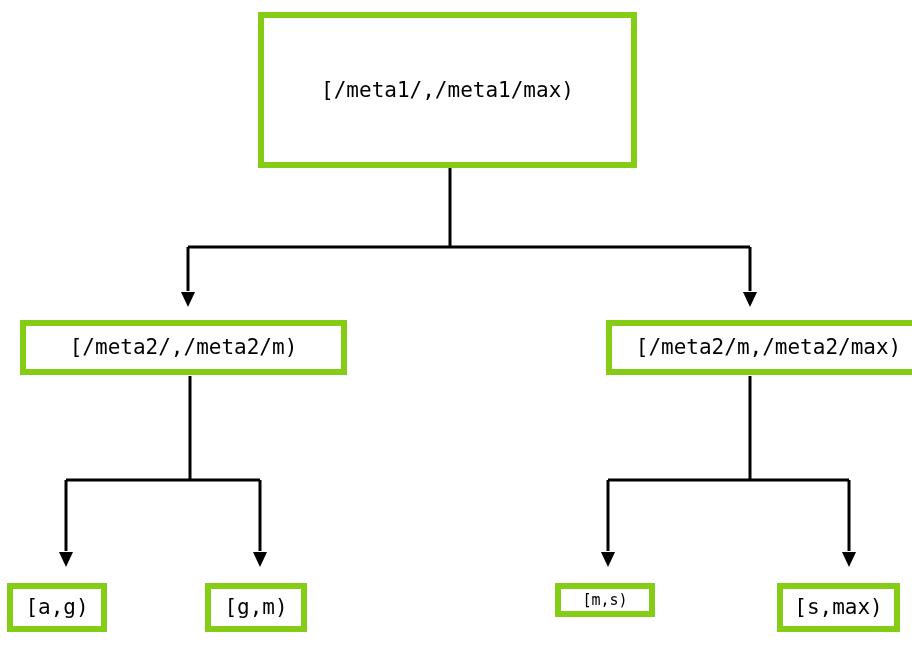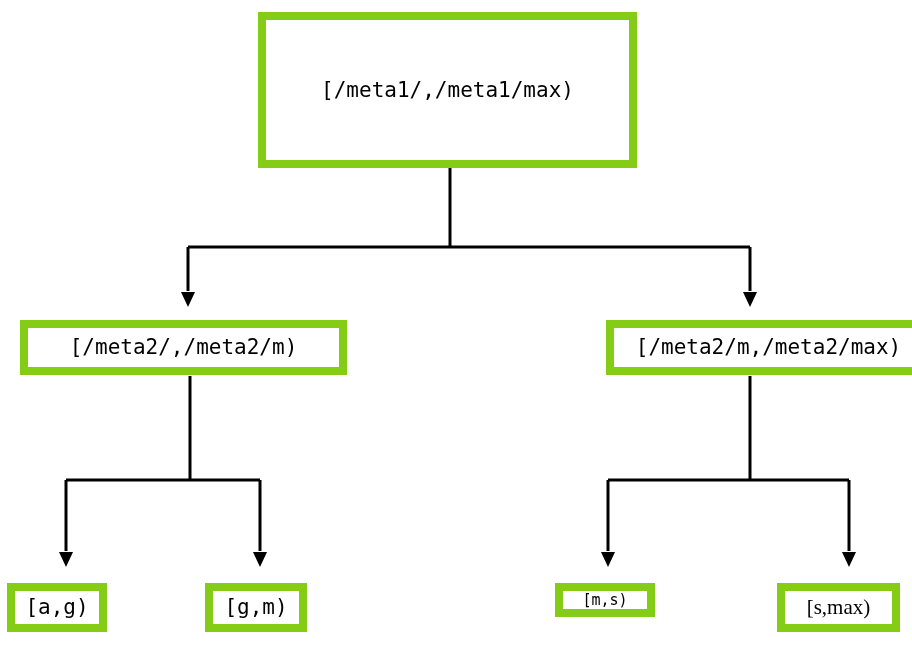--- a/index.html
+++ b/index.html
@@ -23,21 +23,21 @@
     left: 0;
     top: 0;
     width: 912px;
     height: 652px;
     pointer-events: none;
   }
   .node {
     position: absolute;
     box-sizing: border-box;
     background: #ffffff;
-    border: 8px solid #84cc16;
+    border: 6px solid #84cc16;
     display: flex;
     align-items: center;
     justify-content: center;
     color: #000000;
     white-space: pre;
     letter-spacing: 0px;
   }
   .node-label {
     display: block;
     line-height: 1;
@@ -87,21 +87,20 @@
     width: 100px;
     height: 34px;
     font-size: 15px;
   }
   #node-leaf-smax {
     left: 777px;
     top: 583px;
     width: 123px;
     height: 49px;
     font-size: 21px;
-    font-family: Liberation Serif, serif;
   }
 </style>
 </head>
 <body>
 
 <div id="diagram-canvas">
 
   <svg id="edge-layer" viewBox="0 0 912 652" width="912" height="652" xmlns="http://www.w3.org/2000/svg">
 
     <g stroke="#000000" stroke-width="3" fill="none">

